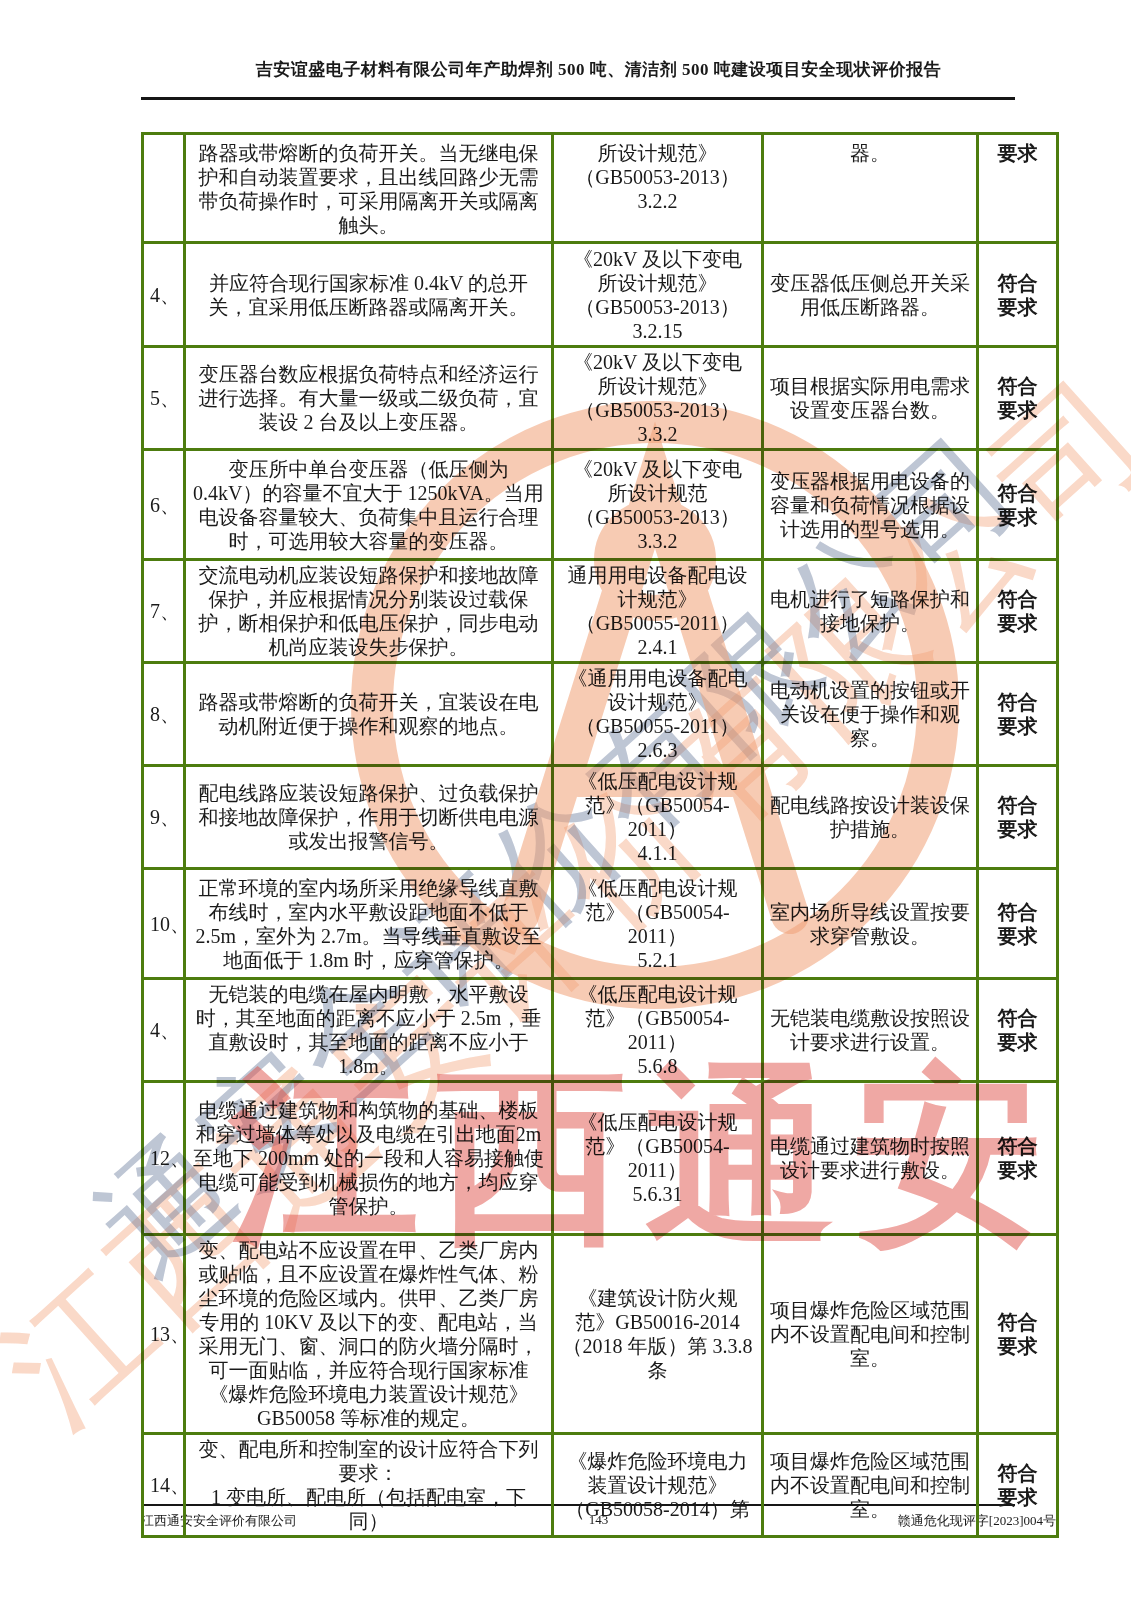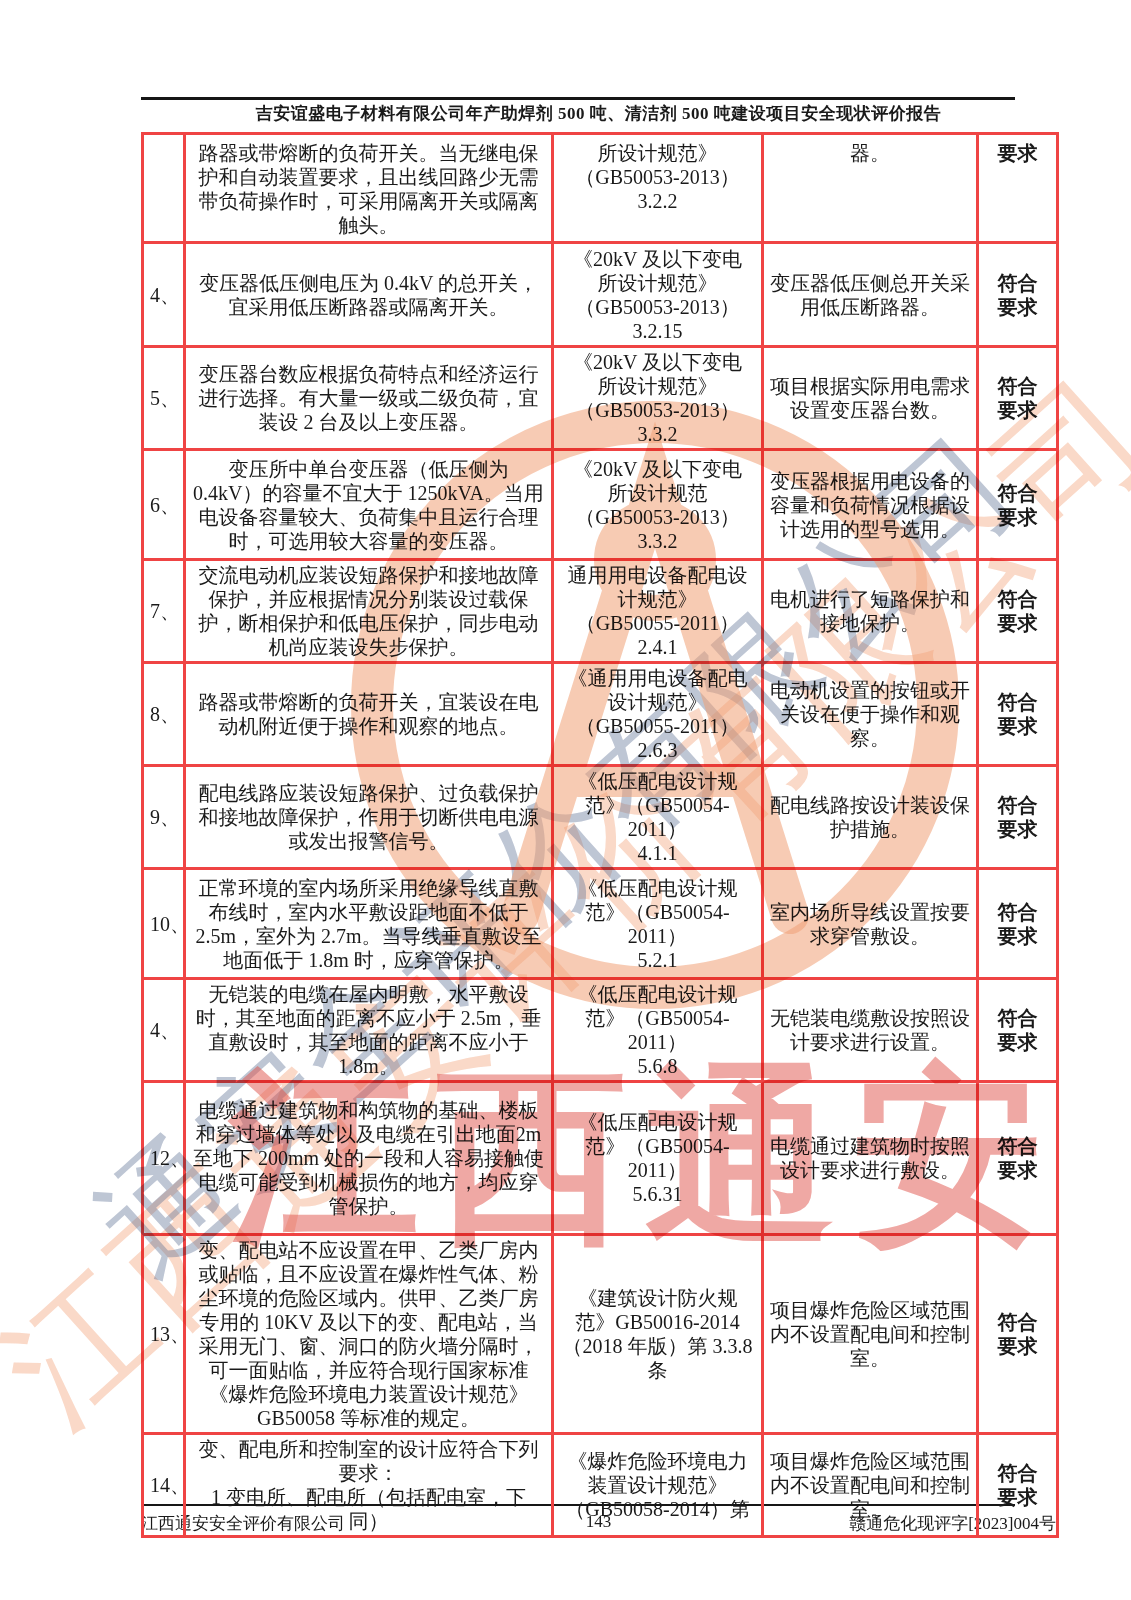--- a/index.html
+++ b/index.html
@@ -3,45 +3,45 @@
 <meta charset="utf-8">
 <style>
   html,body{margin:0;padding:0;}
   body{
     width:1131px;height:1600px;position:relative;overflow:hidden;
     background:#ffffff;color:#1a1a1a;
     font-family:"Liberation Serif","DejaVu Serif",serif;
   }
   .header-title{
     position:absolute;top:58px;left:141px;width:915px;
-    text-align:center;font-size:17px;font-weight:bold;letter-spacing:.5px;margin-top:44px;
+    text-align:center;font-size:17px;font-weight:bold;letter-spacing:.5px;
   }
   .header-rule{position:absolute;top:97px;left:141px;width:874px;height:3px;background:#161616;}
 
   table.compliance{
     position:absolute;top:132px;left:141px;width:915px;
     border-collapse:collapse;table-layout:fixed;z-index:1;
   }
   table.compliance td{
-    border:3px solid #ef4444;
+    border:3px solid #4d7c0f;
     font-size:20px;line-height:24px;
     text-align:center;vertical-align:middle;
     padding:2px 6px;overflow:hidden;
   }
   td.c-no{font-size:20px;}
   td.c-desc{white-space:pre-line;}
   td.c-std{white-space:pre-line;}
   td.c-res{padding:2px 10px;}
   td.c-con{white-space:pre-line;font-weight:bold;}
   tr.first-row td{vertical-align:top;padding-top:6px;}
 
   .footer-rule{position:absolute;top:1504px;left:141px;width:874px;height:2px;background:#161616;}
   .footer{
     position:absolute;top:1512px;left:141px;width:915px;
-    display:flex;font-size:17px;
+    display:flex;font-size:13px;
   }
   .footer .fl{flex:1.2;text-align:left;}
   .footer .fc{flex:1;text-align:center;}
   .footer .fr{flex:1.2;text-align:right;font-family:Liberation Serif, serif;}
 
   .watermark{
     position:absolute;top:0;left:0;width:1131px;height:1600px;
     z-index:3;pointer-events:none;mix-blend-mode:multiply;
   }
   .watermark text{font-family:"Liberation Serif","DejaVu Serif",serif;}
@@ -65,21 +65,21 @@
     <td class="c-no"></td>
     <td class="c-desc">路器或带熔断的负荷开关。当无继电保护和自动装置要求，且出线回路少无需带负荷操作时，可采用隔离开关或隔离触头。</td>
     <td class="c-std">所设计规范》
 （GB50053-2013）
 3.2.2</td>
     <td class="c-res">器。</td>
     <td class="c-con">要求</td>
   </tr>
       <tr style="height: 104px;">
     <td class="c-no">4、</td>
-    <td class="c-desc">变压器低压侧电压为 0.4kV 的总开关，宜采用低压断路器或隔离开关。</td>
+    <td class="c-desc">并应符合现行国家标准 0.4kV 的总开关，宜采用低压断路器或隔离开关。</td>
     <td class="c-std">《20kV 及以下变电
 所设计规范》
 （GB50053-2013）
 3.2.15</td>
     <td class="c-res">变压器低压侧总开关采用低压断路器。</td>
     <td class="c-con">符合
 要求</td>
   </tr>
       <tr style="height: 103px;">
     <td class="c-no">5、</td>

